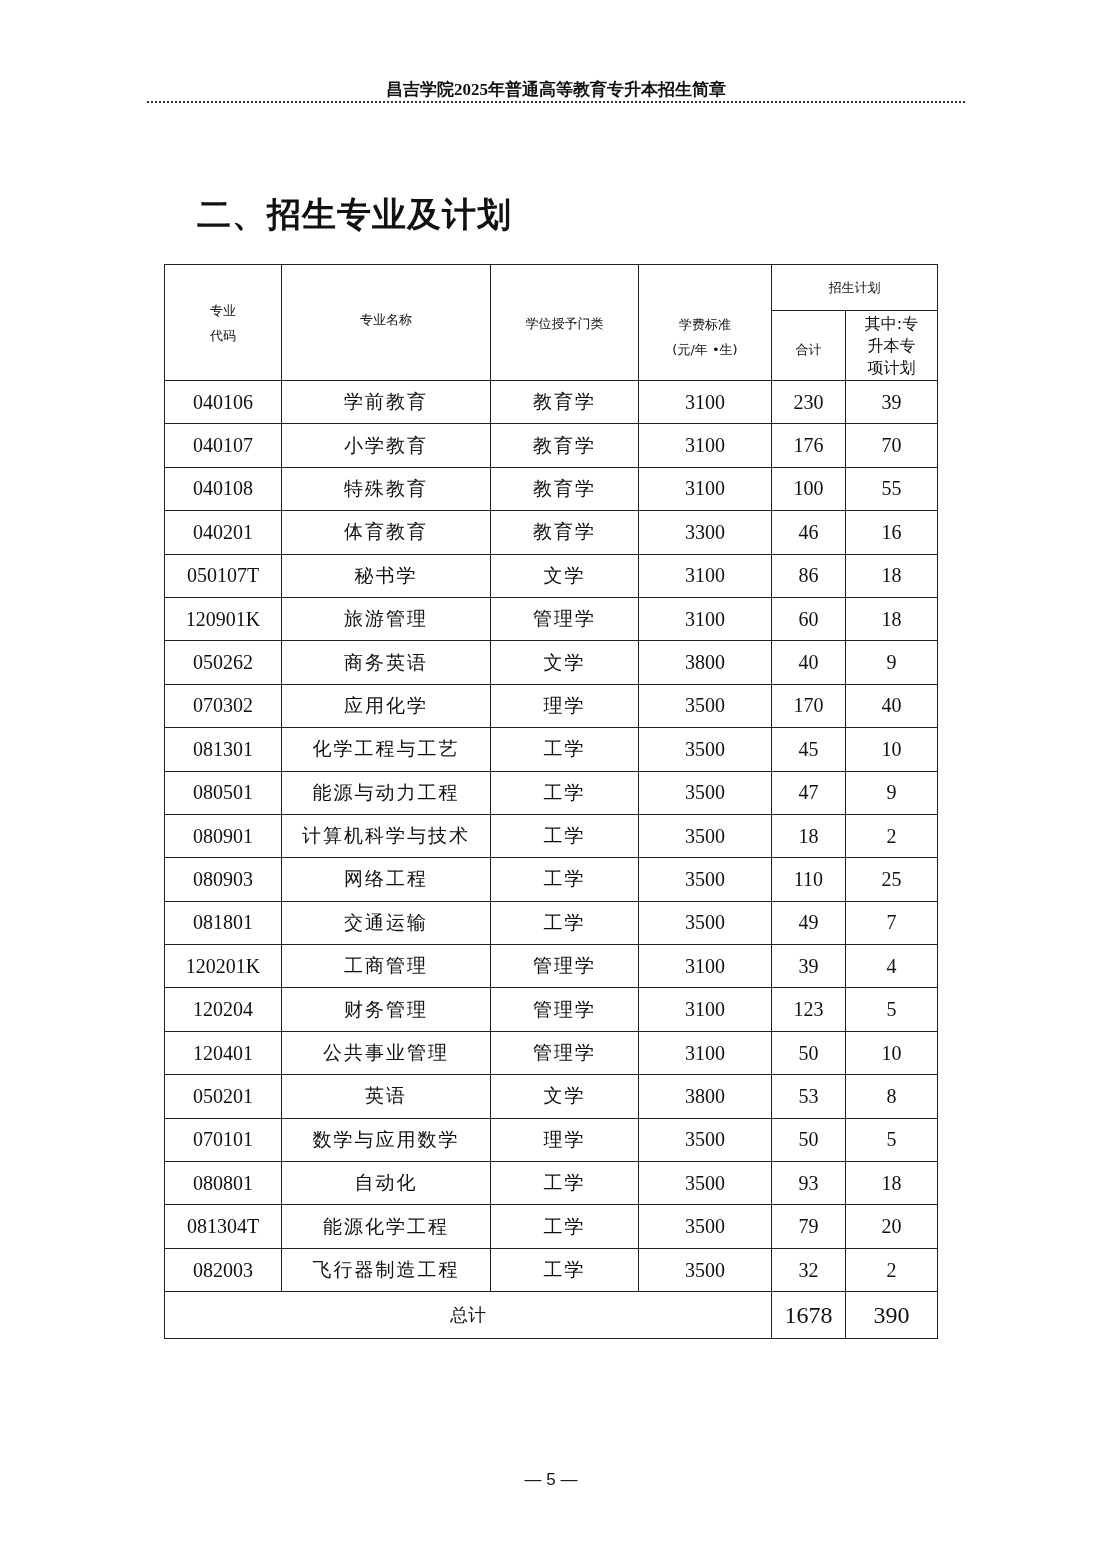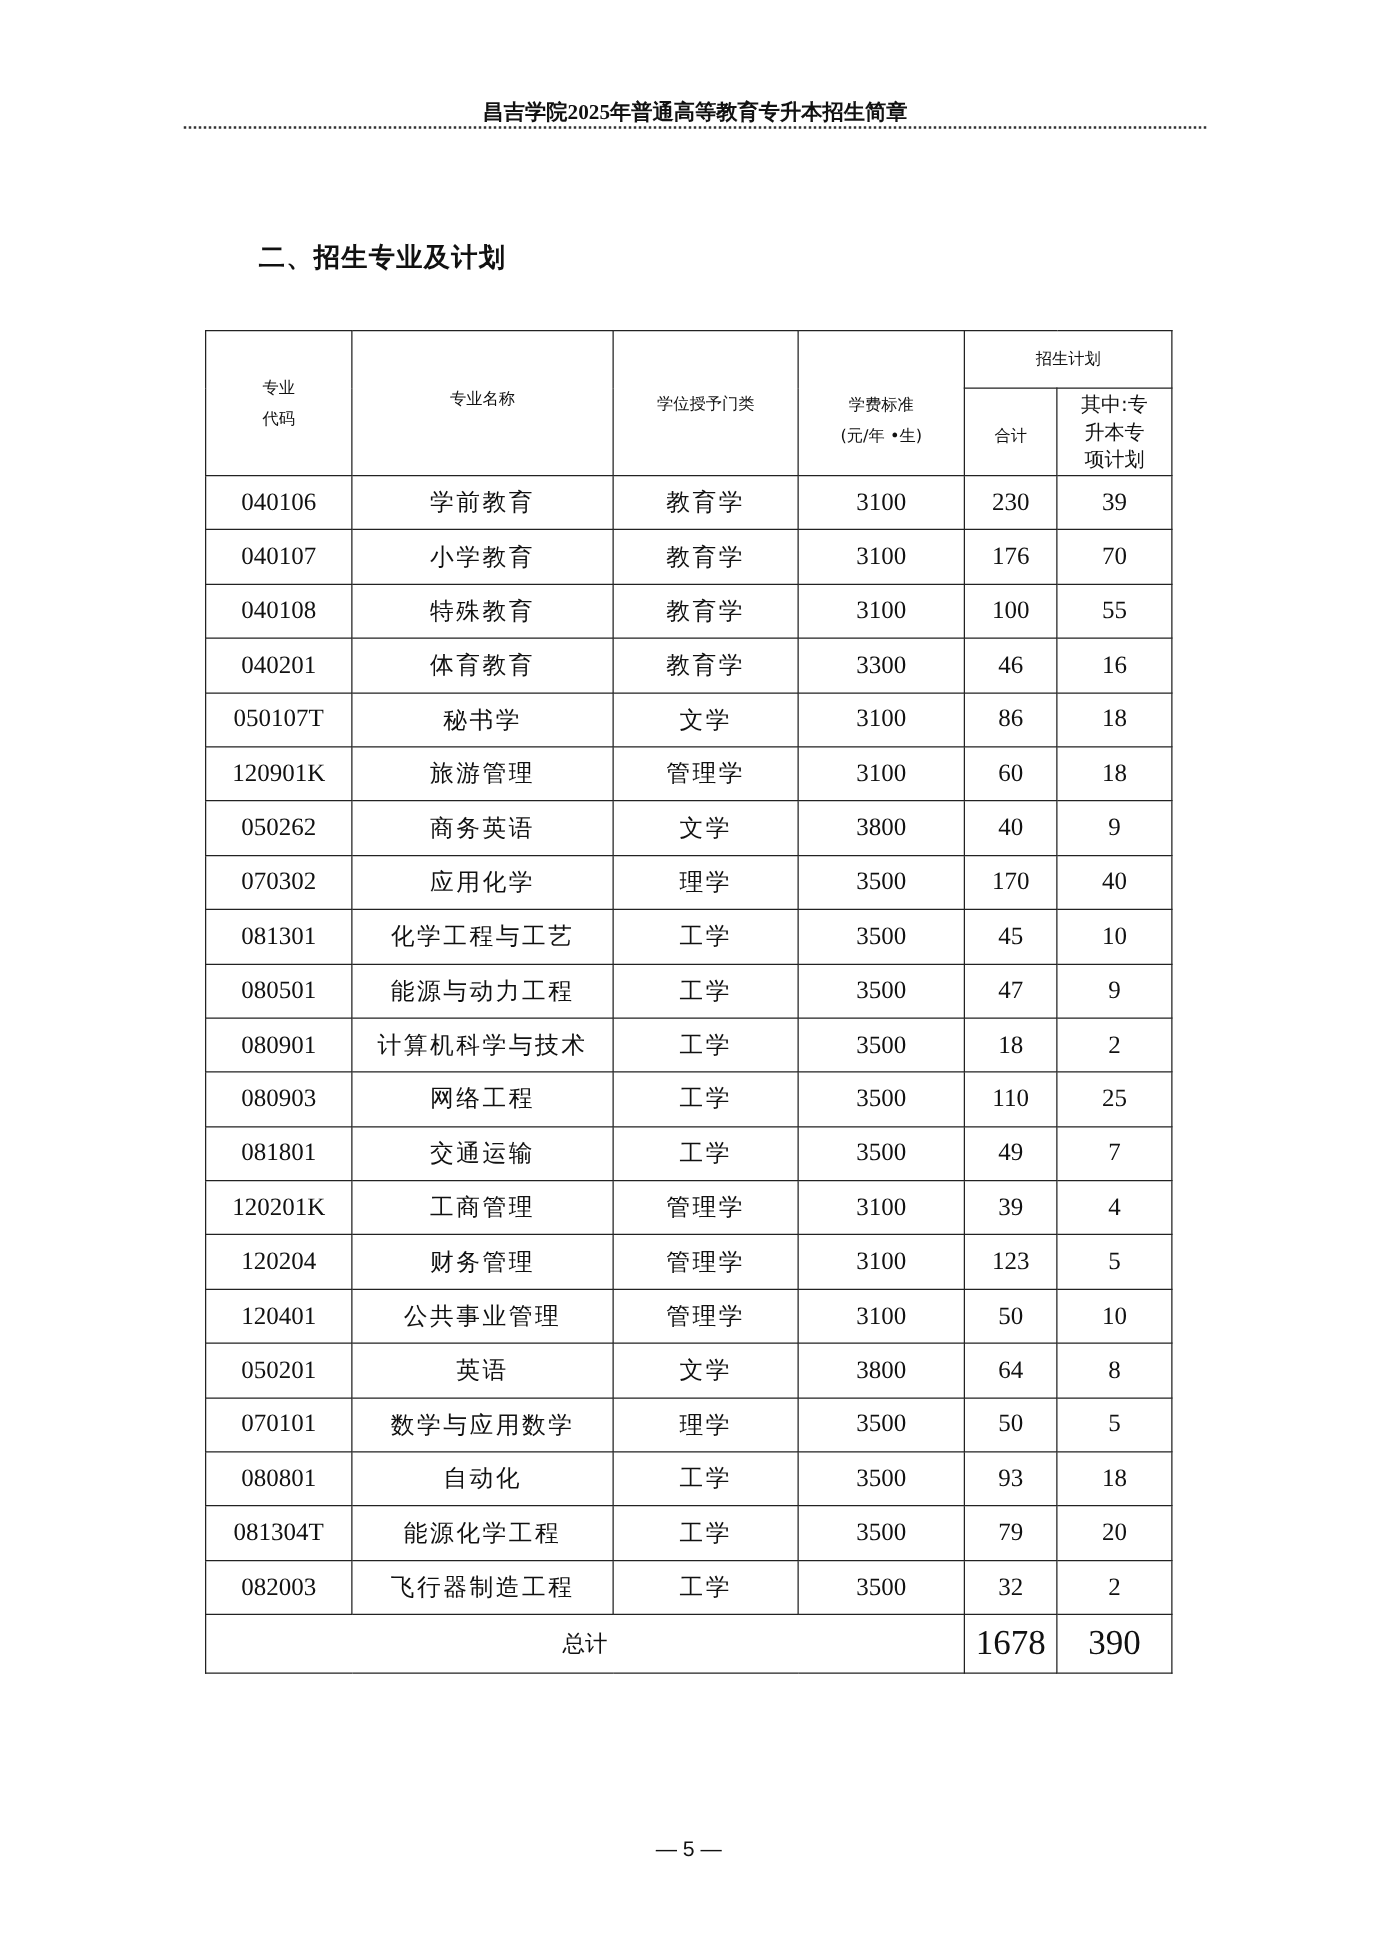--- a/index.html
+++ b/index.html
@@ -1,29 +1,29 @@
 <!DOCTYPE html>
 <html><head>
 <meta charset="utf-8">
 <style>
   html, body { margin:0; padding:0; background:#fff; }
   body { width:1102px; height:1559px; position:relative; font-family:"DejaVu Serif","Liberation Serif",serif; color:#111; overflow:hidden; }
   .running-header { position:absolute; left:147px; top:78px; width:818px; text-align:center; font-size:17px; font-family:"Liberation Serif","DejaVu Serif",serif; letter-spacing:0;font-weight:bold; }
   .header-rule { position:absolute; left:147px; top:101px; width:818px; height:0; border-top:2px dotted #333; }
-  .section-title { position:absolute; left:207px; top:192px; font-size:21px; font-weight:bold; font-family:"DejaVu Sans","Liberation Sans",sans-serif; letter-spacing:1px; }
+  .section-title { position:absolute; left:197px; top:192px; font-size:34px; font-weight:bold; font-family:"DejaVu Sans","Liberation Sans",sans-serif; letter-spacing:1px; }
   table.plan { position:absolute; left:164px; top:264px; border-collapse:collapse; table-layout:fixed; }
   table.plan td, table.plan th { border:1.3px solid #222; padding:0; text-align:center; vertical-align:middle; font-weight:normal; }
   th { font-family:"DejaVu Sans","Liberation Sans",sans-serif; font-size:13px; line-height:25px; }
   th.small { font-size:16px; line-height:22px; }
   td { font-size:19px; height:42.4px; }
   td.num { font-family:"Liberation Serif","DejaVu Serif",serif; font-size:20px; }
   td.cjk { font-family:"DejaVu Sans","Liberation Sans",sans-serif; font-size:19px; letter-spacing:2px; }
   tr.total td { height:46px; }
   td.total-label { font-family:"DejaVu Sans","Liberation Sans",sans-serif; font-size:18px; padding-top:12px; }
-  td.total-num { font-family:"Liberation Serif","DejaVu Serif",serif; font-size:28px; padding-top:10px; }
+  td.total-num { font-family:"Liberation Serif","DejaVu Serif",serif; font-size:24px; padding-top:10px; }
   .page-number { position:absolute; left:0; width:1102px; top:1470px; text-align:center; font-size:17px; font-family:"Liberation Sans","DejaVu Sans",sans-serif; }
 </style>
 </head>
 <body>
 
 <div class="running-header">昌吉学院2025年普通高等教育专升本招生简章</div>
 <div class="header-rule"></div>
 
 <div class="section-title">二、招生专业及计划</div>
 
@@ -186,21 +186,21 @@
         <td class="cjk">管理学</td>
         <td class="num">3100</td>
         <td class="num">50</td>
         <td class="num">10</td>
       </tr>
       <tr>
         <td class="num">050201</td>
         <td class="cjk">英语</td>
         <td class="cjk">文学</td>
         <td class="num">3800</td>
-        <td class="num">64</td>
+        <td class="num">53</td>
         <td class="num">8</td>
       </tr>
       <tr>
         <td class="num">070101</td>
         <td class="cjk">数学与应用数学</td>
         <td class="cjk">理学</td>
         <td class="num">3500</td>
         <td class="num">50</td>
         <td class="num">5</td>
       </tr>

